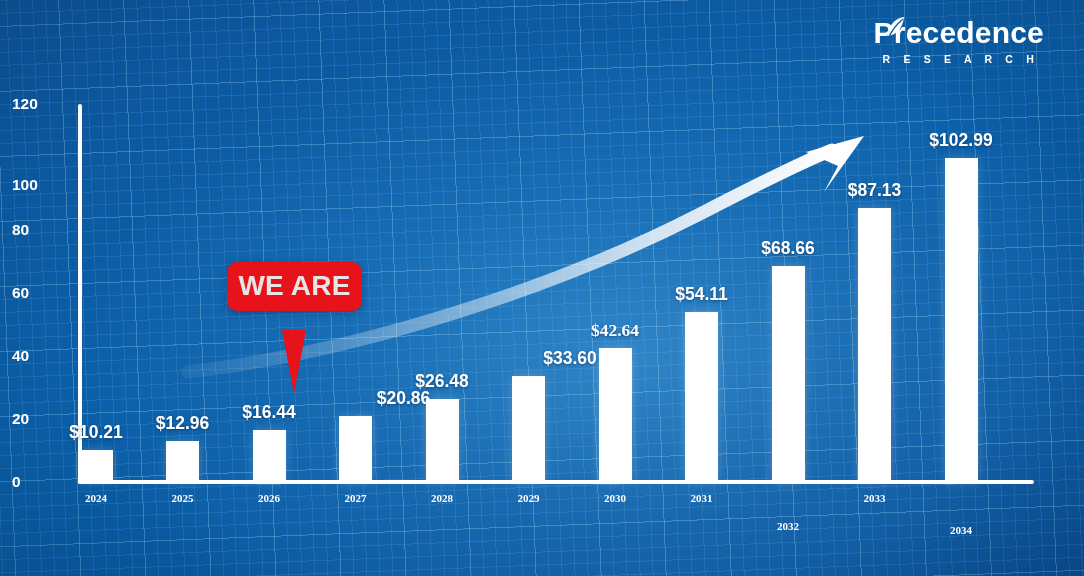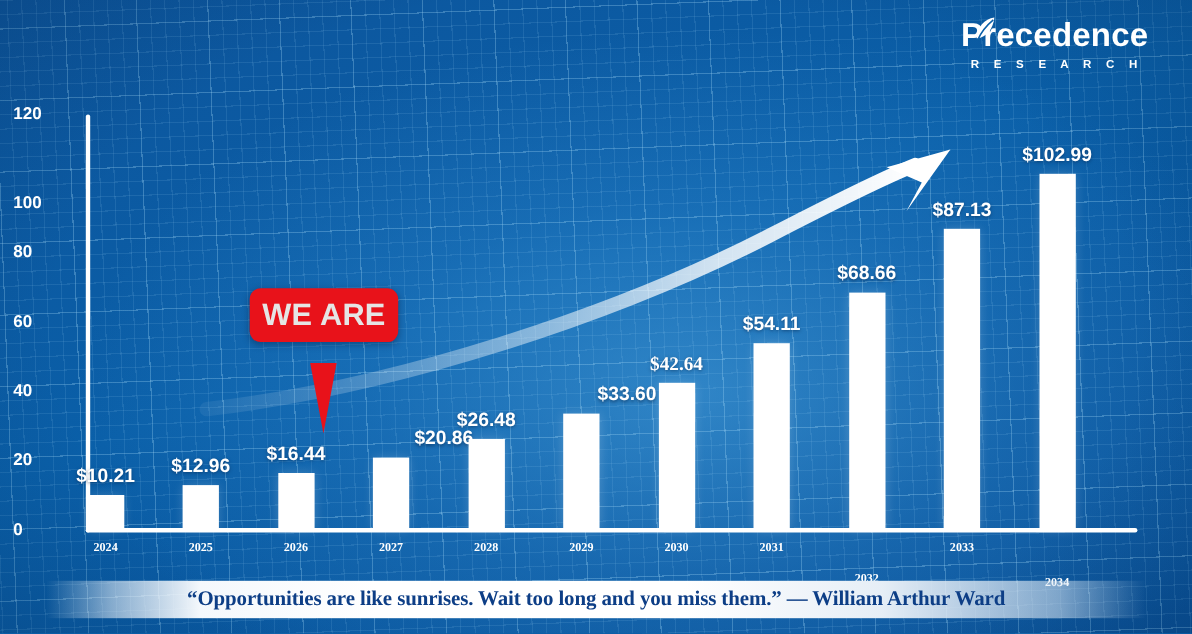--- a/index.html
+++ b/index.html
@@ -221,17 +221,14 @@
     <path d="M864,136 L806,152 L838,166 L824,192 Z" fill="#ffffff"></path>
   </svg>
 
   <div id="callout">
     <div class="pointer"></div>
     <div class="box">
       <div>WE ARE</div>
     </div>
   </div>
 
-  <div id="footer">
-    <span class="quote">“Opportunities are like sunrises. Wait too long and you miss them.” — William Arthur Ward</span>
-  </div>
 
 </div>
 
 </body></html>

